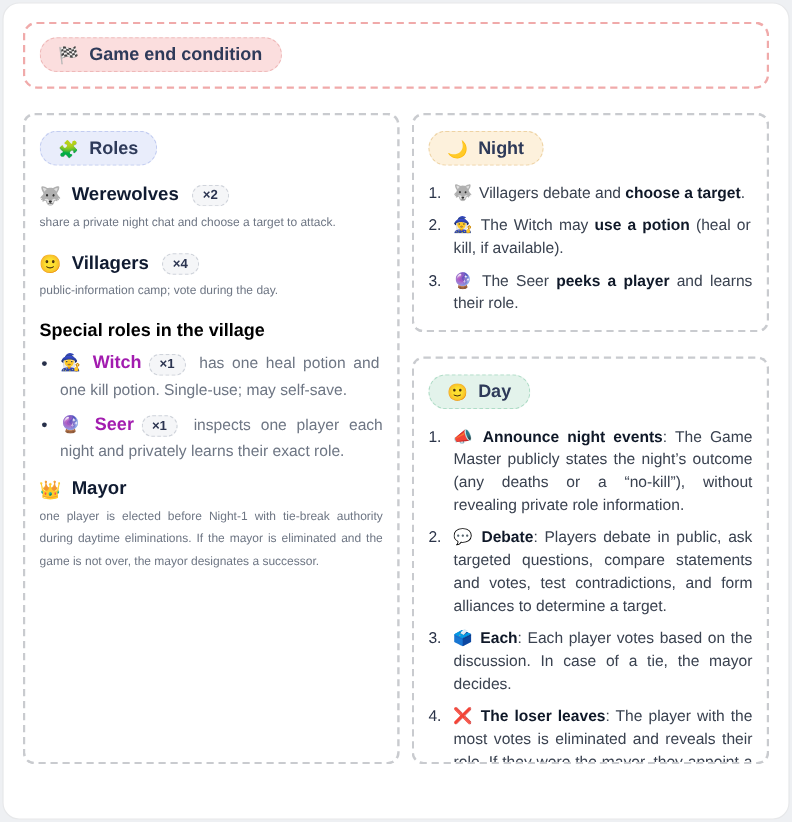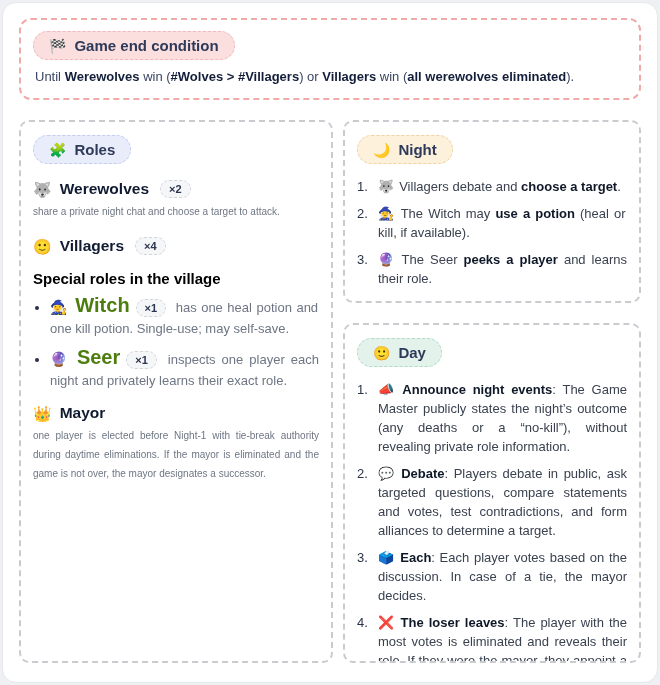--- a/index.html
+++ b/index.html
@@ -76,21 +76,21 @@
   .desc { margin:0; font-size:10px; line-height:19px; color:#6e7684; text-align:justify; }
   .special-h { margin:15px 0 9px; font-size:15px; font-weight:bold; color:#000000; }
   ul.special { list-style:disc; margin:0; padding-left:17px; }
   ul.special li {
     margin-bottom:10px;
     font-size:13px; line-height:19.5px;
     color:#6e7684; text-align:justify;
   }
   ul.special li::marker { color:#27304a; }
   .sp-icon { font-size:14px; margin-right:7px; }
-  .sp-name { font-size:20px; color:#4d7c0f; margin-right:4px; }
+  .sp-name { font-size:15px; color:#a21caf; margin-right:4px; }
   ul.special li .count-pill { margin:0 5px 0 2px; }
   .mayor-head { margin-top:14px; }
 
   
   .steps { list-style:none; margin:13px 0 0; padding:0; }
   .step { display:flex; margin-top:8px; font-size:13px; line-height:19px; color:#3a4250; }
   .step:first-child { margin-top:13px; }
   .step-num { flex:0 0 21px; color:#2a3348; }
   .step-body { flex:1; text-align:justify; min-width:0; }
   .step-icon { margin-right:5px; }
@@ -99,21 +99,20 @@
 </head>
 <body>
 
 <div class="card">
 
   <section class="endbox">
     <div class="pill pill-pink">
       <span class="pill-icon">🏁</span>
       <span>Game end condition</span>
     </div>
-    <p class="end-text"><span>Until </span><b>Werewolves</b><span> win (</span><b>#Wolves &gt; #Villagers</b><span>) or </span><b>Villagers</b><span> win (</span><b>all werewolves eliminated</b><span>).</span></p>
   </section>
 
   <div class="columns">
 
     <section class="box left-box">
       <div class="pill pill-lav">
         <span class="pill-icon">🧩</span>
         <span>Roles</span>
       </div>
 
@@ -126,20 +125,21 @@
     </div>
     <p class="desc">share a private night chat and choose a target to attack.</p>
   </div>
 
   <div>
     <div class="role-head">
       <span class="role-icon">🙂</span>
       <span class="role-name">Villagers</span>
       <span class="count-pill">×4</span>
     </div>
+    <p class="desc">public-information camp; vote during the day.</p>
   </div>
 </div>
 
       <h3 class="special-h">Special roles in the village</h3>
       <ul class="special" id="special-list">
   <li><span class="sp-icon">🧙‍♀️</span><b class="sp-name">Witch</b><span class="count-pill">×1</span> <span class="sp-desc">has one heal potion and one kill potion. Single-use; may self-save.</span></li>
 
   <li><span class="sp-icon">🔮</span><b class="sp-name">Seer</b><span class="count-pill">×1</span> <span class="sp-desc">inspects one player each night and privately learns their exact role.</span></li>
 </ul>
 

